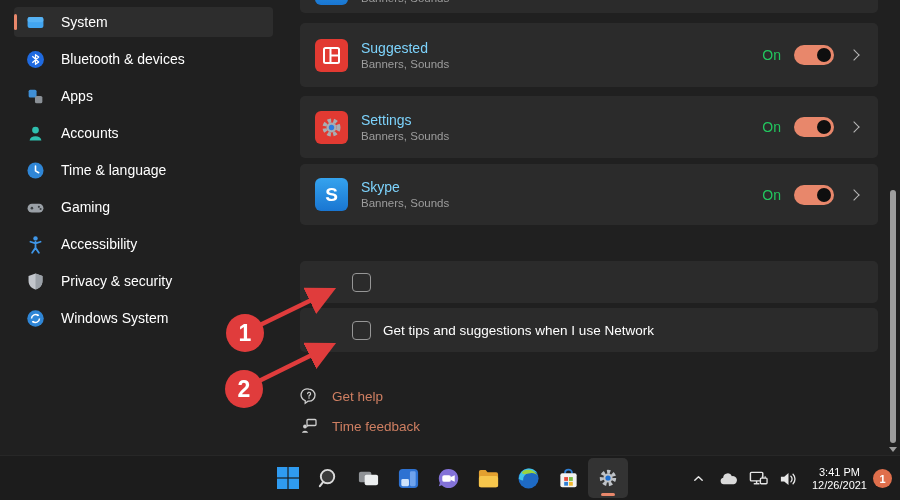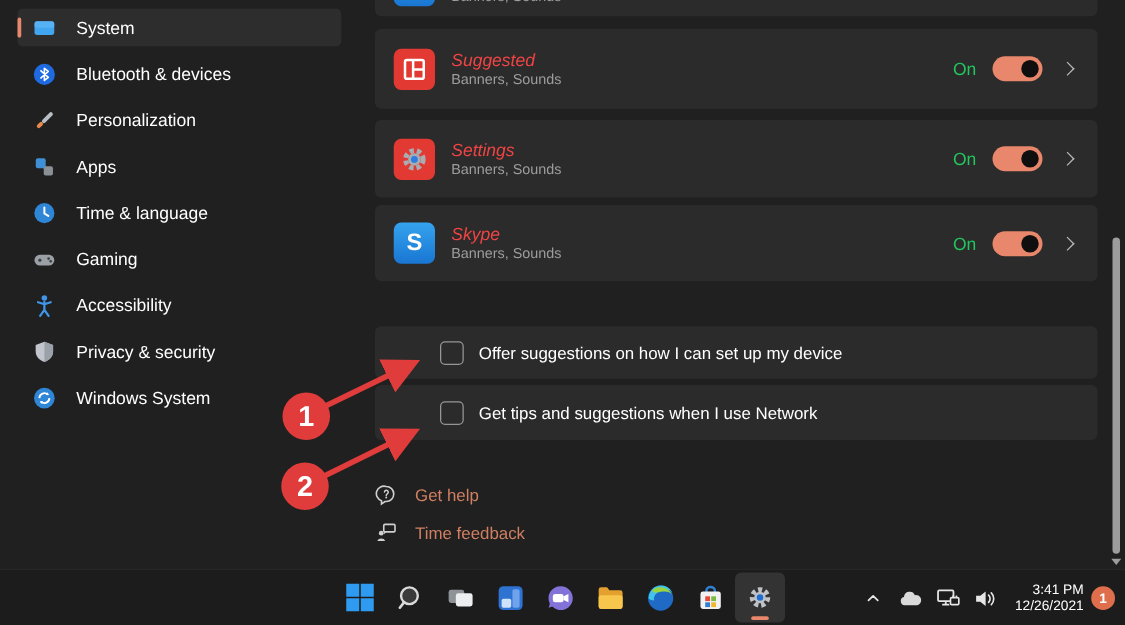--- a/index.html
+++ b/index.html
@@ -18,21 +18,21 @@
   
   .content { position:absolute; left:300px; width:578px; top:0; bottom:45px; }
   .card { position:absolute; left:0; right:0; background:#2b2b2b; border-radius:5px; }
   .app-row { display:flex; align-items:center; padding:0 20px 0 15px; }
   .app-icon { width:33px; height:33px; border-radius:6px; flex:0 0 auto;
     display:flex; align-items:center; justify-content:center; }
   .app-icon.red { background:#e23a32; }
   .app-icon.blue { background:linear-gradient(180deg,#35a3ee,#1976d2); }
   .skype-letter { color:#fff; font-size:19px; font-weight:bold; }
   .row-text { margin-left:13px; }
-  .row-title { color:#ef4444; font-size:14px; line-height:18px;font-style:italic; }
+  .row-title { color:#7dd3fc; font-size:14px; line-height:18px; }
   .row-sub { color:#9d9d9d; font-size:11.5px; line-height:15px; }
   .row-right { margin-left:auto; display:flex; align-items:center; }
   .on-label { color:#22c55e; font-size:14px; margin-right:13px; }
   .toggle { width:40px; height:20px; border-radius:10px; background:#e8876b; position:relative; cursor:pointer; }
   .toggle .knob { position:absolute; right:3px; top:3px; width:14px; height:14px; border-radius:50%; background:#0f0f0f; }
   .chev { width:8px; height:8px; border-style:solid; border-color:#b8b8b8; border-width:1.6px 1.6px 0 0;
     transform:rotate(45deg); margin-left:16px; }
 
   .partial-card { top:-40px; height:53px; }
   .partial-icon { position:absolute; left:15px; top:12px; width:33px; height:33px; border-radius:6px;
@@ -94,42 +94,40 @@
       <span class="s-icon">
         <svg viewBox="0 0 18 18" width="19" height="19">
             <circle cx="9" cy="9" r="8" fill="#1f6ae0"></circle>
             <path d="M6 6 L12 11.3 L9 13.6 V4.4 L12 6.7 L6 12" fill="none" stroke="#fff" stroke-width="1.2" stroke-linejoin="round"></path>
           </svg>
       </span>
       <span>Bluetooth &amp; devices</span>
     </div>
 
 
-    <div class="side-item">
-      <span class="s-icon">
-        <svg viewBox="0 0 18 18" width="19" height="19">
-            <g transform="rotate(45 9 9)">
-              <rect x="7.5" y="0.5" width="3" height="10.5" rx="1.5" fill="#b9bdc4"></rect>
-              <rect x="7.5" y="11" width="3" height="5.5" rx="1.5" fill="#e8884a"></rect>
-            </g>
-          </svg>
-      </span>
-      <span>Personalization</span>
-    </div>
 
     <div class="side-item">
       <span class="s-icon">
         <svg viewBox="0 0 18 18" width="19" height="19">
             <rect x="2.5" y="2.5" width="7.5" height="7.5" rx="1.5" fill="#3f8fd6"></rect>
             <rect x="8.5" y="8.5" width="7" height="7" rx="1.5" fill="#8a9096"></rect>
           </svg>
       </span>
       <span>Apps</span>
     </div>
 
+    <div class="side-item">
+      <span class="s-icon">
+        <svg viewBox="0 0 18 18" width="19" height="19">
+            <circle cx="9" cy="5.8" r="3.2" fill="#2fbfae"></circle>
+            <path d="M3.4 15.6a5.7 4.8 0 0 1 11.2 0z" fill="#2fbfae"></path>
+          </svg>
+      </span>
+      <span>Accounts</span>
+    </div>
 
     <div class="side-item">
       <span class="s-icon">
         <svg viewBox="0 0 18 18" width="19" height="19">
             <circle cx="9" cy="9" r="7.6" fill="#2f86d6"></circle>
             <path d="M9 4.8v4.5l3 1.8" fill="none" stroke="#fff" stroke-width="1.5" stroke-linecap="round"></path>
           </svg>
       </span>
       <span>Time &amp; language</span>
     </div>
@@ -242,21 +240,20 @@
         <span class="on-label">On</span>
         <span class="toggle">
             <span class="knob"></span>
           </span>
         <span class="chev"></span>
       </span>
     </div>
 
     <div class="card check-card" style="top:261px; height:42px;">
       <span class="cbx"></span>
-      <span class="cbx-label">Offer suggestions on how I can set up my device</span>
     </div>
 
     <div class="card check-card" style="top:308px; height:44px;">
       <span class="cbx"></span>
       <span class="cbx-label">Get tips and suggestions when I use Network</span>
     </div>
 
   </main>
 
   <div class="links">
@@ -418,20 +415,20 @@
           </svg>
       </span>
       <span class="tray-ico">
         <svg viewBox="0 0 20 18" width="19" height="18">
             <path d="M2 6.5h3.5L10 2.8v12.4L5.5 11.5H2z" fill="#e6e6e6"></path>
             <path d="M12.5 6a4.2 4.2 0 0 1 0 6" fill="none" stroke="#e6e6e6" stroke-width="1.4" stroke-linecap="round"></path>
             <path d="M14.8 4a7.2 7.2 0 0 1 0 10" fill="none" stroke="#e6e6e6" stroke-width="1.4" stroke-linecap="round"></path>
           </svg>
       </span>
       <span class="clock">
-        <span style="display:block;">3:41 PM</span>
+        <span style="display:block;text-align:center;">3:41 PM</span>
         <span style="display:block;">12/26/2021</span>
       </span>
       <span class="tray-badge">1</span>
     </div>
   </footer>
 
 </div>
 
 </body></html>

